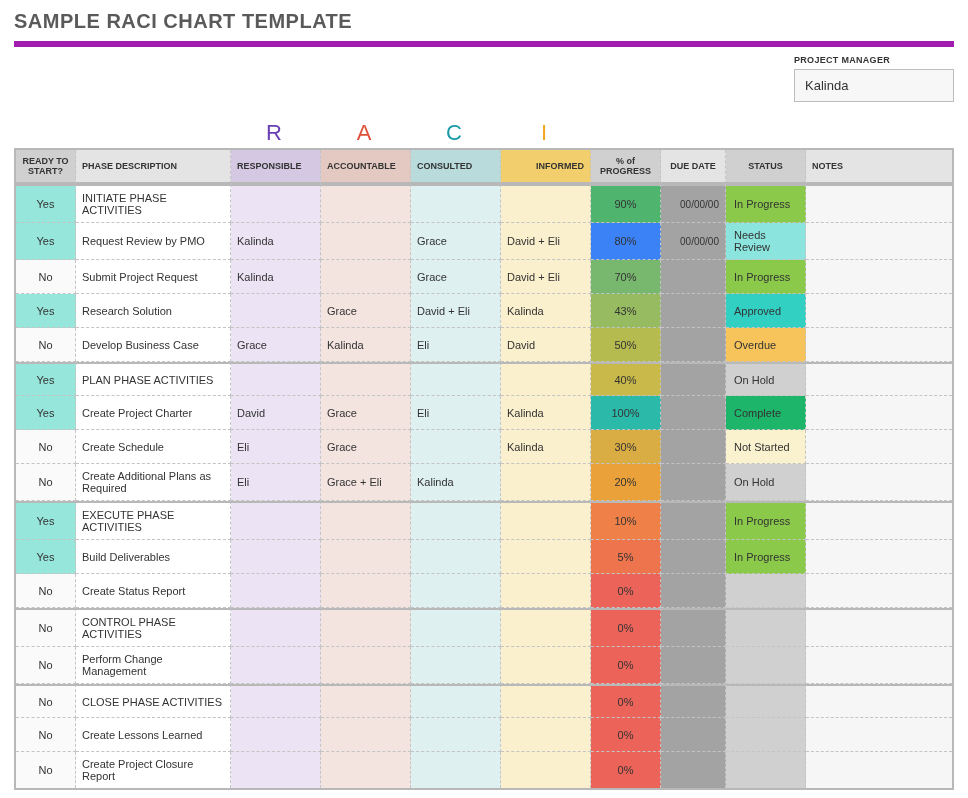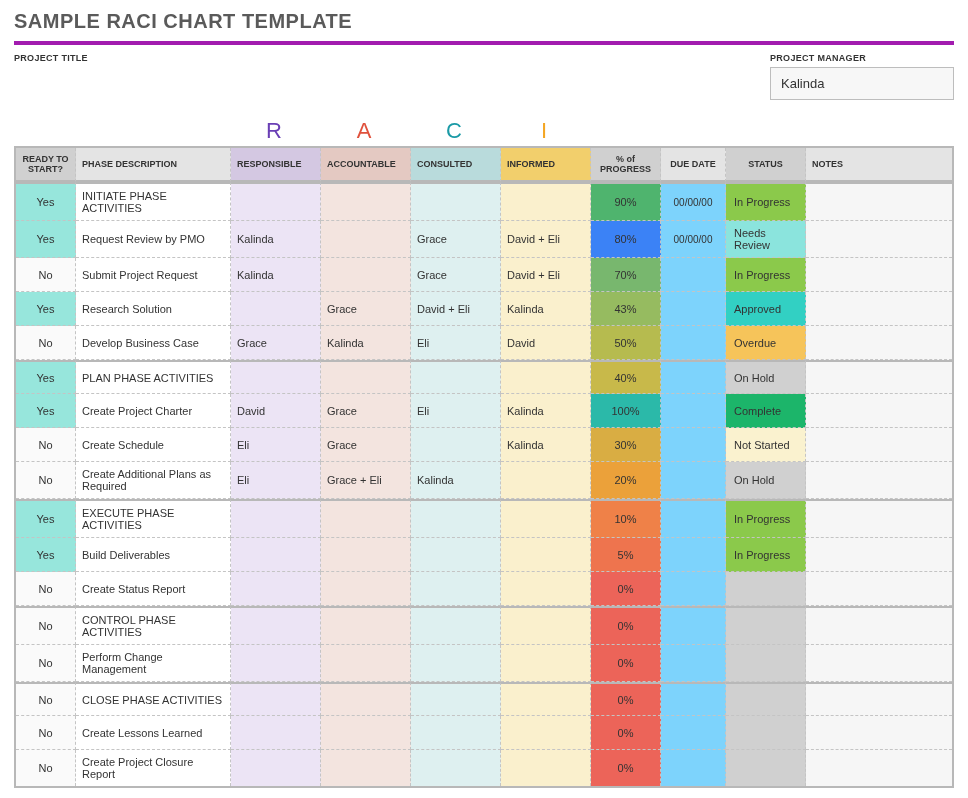--- a/index.html
+++ b/index.html
@@ -13,31 +13,31 @@
     color: #333;
   }
   h1 {
     margin: 0 0 8px 0;
     font-size: 20px;
     font-weight: bold;
     letter-spacing: 0.5px;
     color: #5a5a5a;
   }
   .title-border {
-    border-bottom: 4px solid #a21caf;
+    border-bottom: 6px solid #a21caf;
     margin-bottom: 6px;
   }
   .meta-row {
     display: flex;
     gap: 4px;
     margin-bottom: 18px;
   }
   .meta-col { display: flex; flex-direction: column; }
   .meta-col.project { flex: 1; }
-  .meta-col.manager { width: 184px; }
+  .meta-col.manager { width: 160px; }
   .meta-label {
     font-size: 9px;
     font-weight: bold;
     color: #333;
     padding: 2px 4px 4px 0;
     letter-spacing: 0.3px;
   }
   .meta-value {
     border: 1px solid #bdbdbd;
     background: #f7f7f7;
@@ -93,51 +93,50 @@
     border-bottom: 2px solid #b8b8b8;
     border-right: 1px dashed #c4c4c4;
     padding: 6px 6px;
   }
   thead th.center { text-align: center; }
   th.h-ready   { background: #d0d0d0; text-align:center; }
   th.h-task    { background: #e4e4e4; }
   th.h-resp    { background: #d4c8e2; }
   th.h-acct    { background: #e4c9c2; }
   th.h-cons    { background: #b9dbdc; }
-  th.h-info    { background: #f2cf6c; }
+  th.h-info    { background: #f2cf6c; text-align: right; }
   th.h-prog    { background: #d0d0d0; text-align:center; }
   th.h-due     { background: #e4e4e4; text-align:center; }
   th.h-status  { background: #d0d0d0; text-align:center;margin-top:8px; }
   th.h-notes   { background: #e4e4e4; }
 
   td.ready { text-align:center; background:#fafafa; }
   td.ready.yes { background:#97e6dc; }
   td.task  { background:#ffffff; }
   td.resp  { background:#ece4f5; }
   td.acct  { background:#f3e4df; }
   td.cons  { background:#def0f0; }
   td.info  { background:#faf0cd; }
   td.prog  { text-align:center; font-weight:normal; }
-  td.due   { text-align:center; background:#7dd3fc; font-size:10px;}
+  td.due   { text-align:right; background:#a3a3a3; font-size:10px;}
   td.status{ text-align:left; padding-left:8px; }
   td.notes { background:#f6f6f6; }
 
   tr.section-start td { border-top: 2px solid #b8b8b8; }
   tbody tr:last-child td { border-bottom: none; }
 </style>
 </head>
 <body>
 
 <div class="title-border">
   <h1>SAMPLE RACI CHART TEMPLATE</h1>
 </div>
 
 <div class="meta-row">
   <div class="meta-col project">
-    <div class="meta-label">PROJECT TITLE</div>
   </div>
   <div class="meta-col manager">
     <div class="meta-label">PROJECT MANAGER</div>
     <div class="meta-value">Kalinda</div>
   </div>
 </div>
 
 <div class="raci-letters">
   <span></span>
     <span></span>

